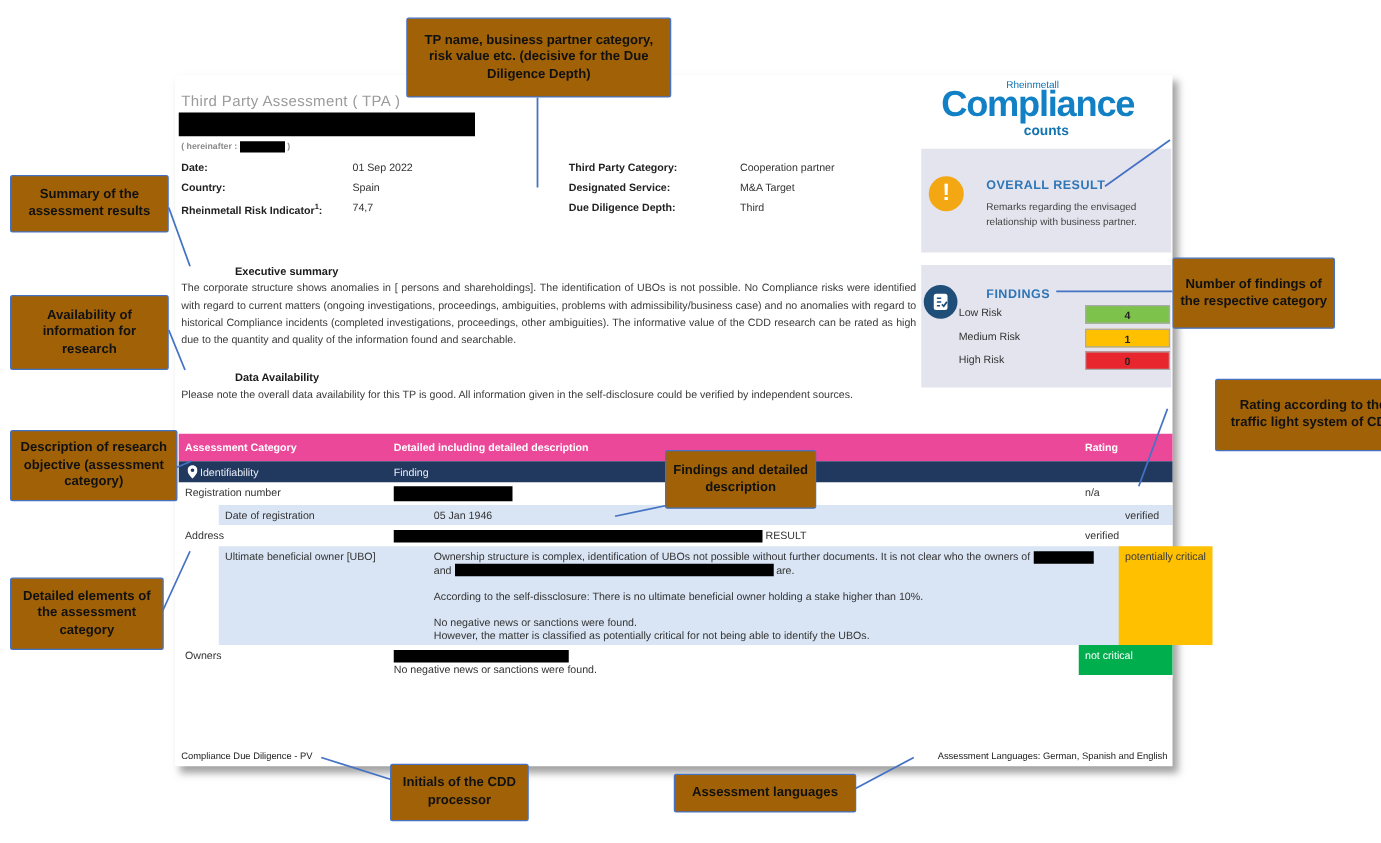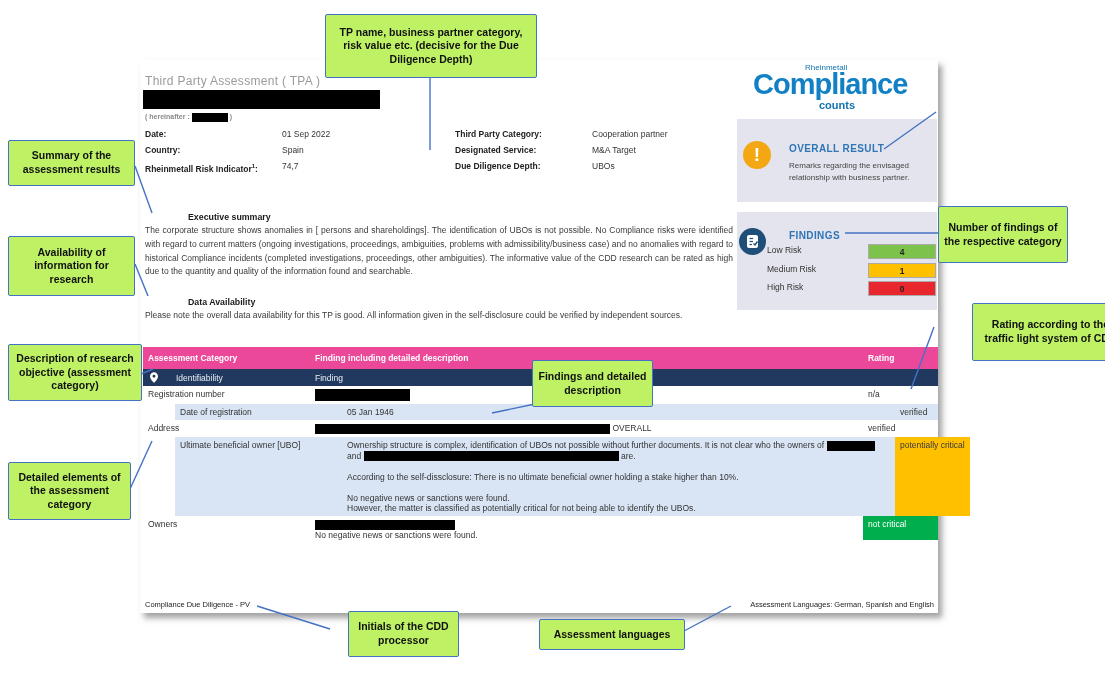--- a/index.html
+++ b/index.html
@@ -43,40 +43,40 @@
   .f-row .f-lab{position:absolute;left:30px;top:1px;font-size:8.5px;color:#333;}
   .f-row .f-bar{position:absolute;left:131px;top:0;width:66px;height:13px;border:1px solid #aaa;
         display:flex;align-items:center;justify-content:center;font-size:8.5px;font-weight:bold;color:#222;}
   
   .tpa-table{position:absolute;left:3px;top:287px;width:795px;font-size:8.5px;}
   .t-row{display:grid;grid-template-columns:167px 553px 75px;}
   .t-head{background:#ec4899;color:#fff;font-weight:bold;height:22px;align-items:center;}
   .t-head > div{padding:0 5px;}
   .t-sec{background:#21395e;color:#e9eef6;height:17px;align-items:center;}
   .t-sec > div{padding:0 5px;}
-  .t-sec .cat{display:flex;align-items:center;gap:18px;padding-left:7px;}
+  .t-sec .cat{display:flex;align-items:center;gap:2px;padding-left:7px;}
   .t-body > div{padding:3px 5px;}
   .row-white{background:#fff;}
   .row-alt{background:#d9e5f4;margin-left:32px;}
   .r-reg{height:12px;}
   .r-addr{height:10px;}
   .r-ubo{min-height:79px;}
   .r-own{min-height:26px;}
   .rating-amber{background:#ffc000;color:#3a3a3a;}
   .rating-green-wrap{padding:0 !important;}
   .rating-green{background:#00ae4d;color:#fff;height:24px;padding:3px 5px;box-sizing:border-box;}
   .ubo-p{margin:0 0 11px 0;}
   .ubo-p:last-child{margin:0;}
   .ubo-p .redact{height:10px;}
   .nowrap{white-space:nowrap;}
   
   .footer-left{position:absolute;left:5px;top:540px;font-size:7.5px;color:#222;}
   .footer-right{position:absolute;right:4px;top:540px;font-size:7.5px;color:#222;}
   
-  .callout{position:absolute;background:#bef264;border:1.6px solid #4472c4;border-radius:2px;
+  .callout{position:absolute;background:#a16207;border:1.6px solid #4472c4;border-radius:2px;
         display:flex;align-items:center;justify-content:center;text-align:center;
         font-size:10.5px;font-weight:bold;color:#111;line-height:1.3;padding:2px 4px;
         box-sizing:border-box;z-index:3;}
   .connectors{position:absolute;left:0;top:0;width:1105px;height:674px;z-index:2;pointer-events:none;}
 </style>
 </head>
 <body>
 
 <div class="canvas">
 
@@ -114,21 +114,21 @@
       <div class="row">
         <span class="lab">Country:</span>
         <span class="val">Spain</span>
         <span class="lab2">Designated Service:</span>
         <span class="val2">M&amp;A Target</span>
       </div>
       <div class="row">
         <span class="lab"><span>Rheinmetall Risk Indicator</span><sup style="font-size:6px">1</sup><span>:</span></span>
         <span class="val">74,7</span>
         <span class="lab2">Due Diligence Depth:</span>
-        <span class="val2">UBOs</span>
+        <span class="val2">Third</span>
       </div>
     </div>
 
     <div class="sec-head" style="top:152px">Executive summary</div>
     <div class="sec-body" style="top:164px">The corporate structure shows anomalies in [ persons and shareholdings]. The identification of UBOs is not possible. No Compliance risks were identified with regard to current matters (ongoing investigations, proceedings, ambiguities, problems with admissibility/business case) and no anomalies with regard to historical Compliance incidents (completed investigations, proceedings, other ambiguities). The informative value of the CDD research can be rated as high due to the quantity and quality of the information found and searchable.</div>
 
     <div class="sec-head" style="top:237px">Data Availability</div>
     <div class="sec-body" style="top:249px">Please note the overall data availability for this TP is good. All information given in the self-disclosure could be verified by independent sources.</div>
 
     <div class="logo">
@@ -164,21 +164,21 @@
       </div>
       <div class="f-row" style="top:69px">
         <span class="f-lab">High Risk</span>
         <span class="f-bar" style="background-color: rgb(232, 38, 45);">0</span>
       </div>
     </div>
 
     <div class="tpa-table">
       <div class="t-row t-head">
         <div>Assessment Category</div>
-        <div>Finding including detailed description</div>
+        <div>Detailed including detailed description</div>
         <div>Rating</div>
       </div>
       <div class="t-row t-sec">
         <div class="cat">
           <span style="display:inline-flex">
             <svg width="8" height="11" viewBox="0 0 12 16">
                 <path fill="#fff" d="M6 0C2.7 0 0 2.7 0 6c0 4.5 6 10 6 10s6-5.5 6-10C12 2.7 9.3 0 6 0zm0 8.2A2.2 2.2 0 1 1 6 3.8a2.2 2.2 0 0 1 0 4.4z"></path>
               </svg>
           </span>
           <span>Identifiability</span>
@@ -194,21 +194,21 @@
       </div>
 
       <div class="t-row t-body row-alt">
         <div>Date of registration</div>
         <div>05 Jan 1946</div>
         <div>verified</div>
       </div>
 
       <div class="t-row t-body row-white">
         <div>Address</div>
-        <div class="nowrap"><span class="redact r-addr" style="width:295px"></span> <span>OVERALL</span></div>
+        <div class="nowrap"><span class="redact r-addr" style="width:295px"></span> <span>RESULT</span></div>
         <div>verified</div>
       </div>
 
       <div class="t-row t-body row-alt r-ubo">
         <div>Ultimate beneficial owner [UBO]</div>
         <div>
           <p class="ubo-p"><span>Ownership structure is complex, identification of UBOs not possible without further documents. It is not clear who the owners of</span>
              <span class="redact" style="width:48px"></span>
              <span>and</span>
              <span class="redact" style="width:255px"></span>
@@ -246,17 +246,17 @@
 
   <div class="callout" style="left:8px;top:462px;width:123px;height:58px">Detailed elements of the assessment category</div>
 
   <div class="callout" style="left:532px;top:360px;width:121px;height:47px">Findings and detailed description</div>
 
 
   <div class="callout" style="left:938px;top:206px;width:130px;height:57px">Number of findings of the respective category</div>
 
   <div class="callout" style="left:972px;top:303px;width:157px;height:58px">Rating according to the traffic light system of CDD</div>
 
-  <div class="callout" style="left:348px;top:611px;width:111px;height:46px">Initials of the CDD processor</div>
+  <div class="callout" style="left:312px;top:611px;width:111px;height:46px">Initials of the CDD processor</div>
 
   <div class="callout" style="left:539px;top:619px;width:146px;height:31px">Assessment languages</div>
 
 </div>
 
 </body></html>

